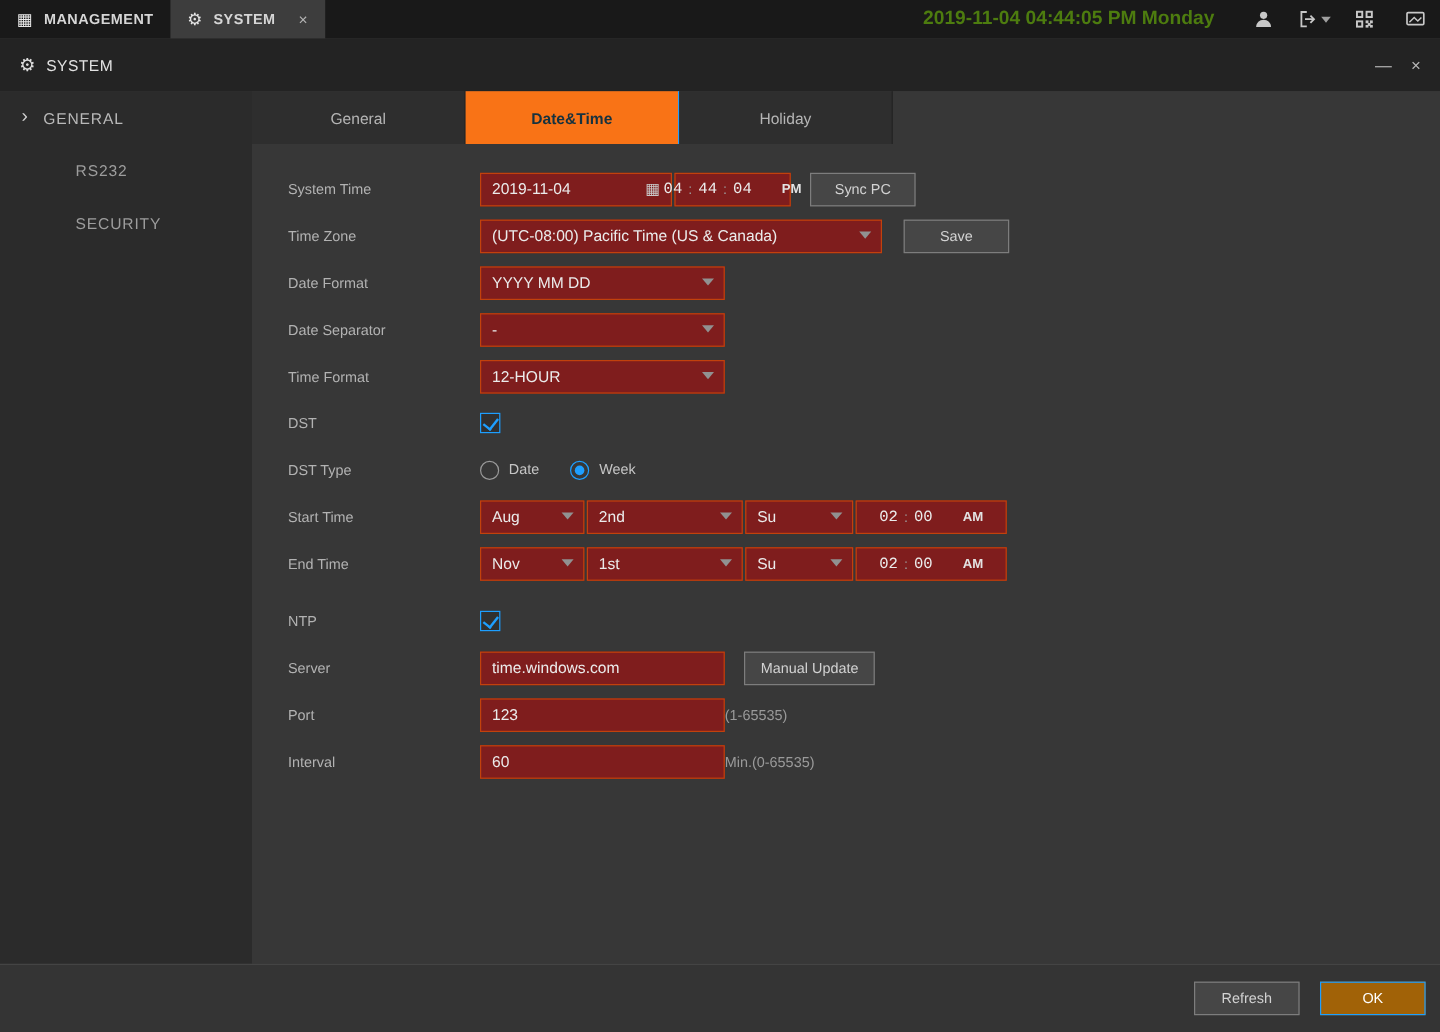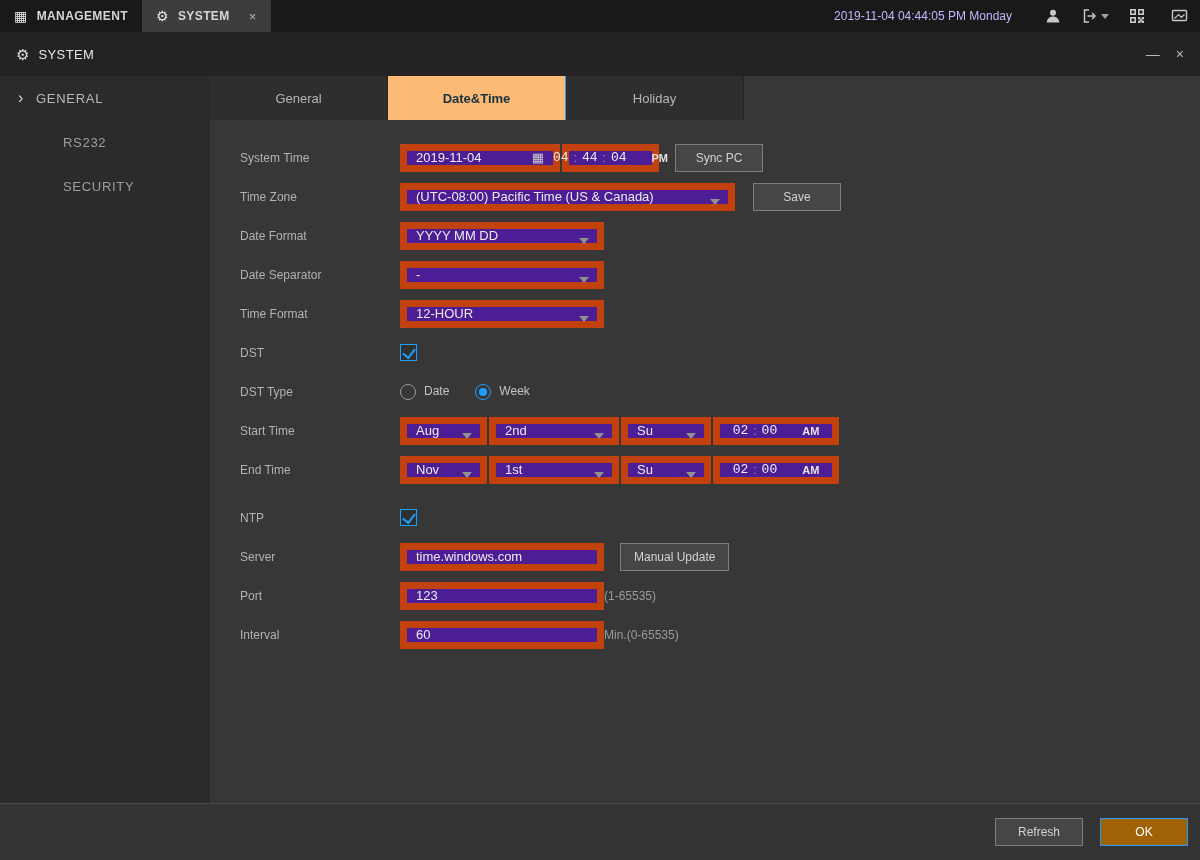--- a/index.html
+++ b/index.html
@@ -11,21 +11,21 @@
   }
 
   
   .topbar { height:32px; background:#191919; display:flex; align-items:stretch; }
   .tb-tab { display:flex; align-items:center; gap:9px; padding:0 14px; color:#d6d6d6;
             font-size:12px; font-weight:bold; letter-spacing:0.4px; cursor:default; }
   .tb-tab.active { background:#3d3d3d; }
   .tb-glyph { font-size:14px; color:#e6e6e6; font-weight:normal; line-height:1; }
   .tb-close { margin-left:10px; color:#b5b5b5; font-weight:normal; font-size:13px; }
   .tb-right { margin-left:auto; display:flex; align-items:center; }
-  .tb-datetime { color:#c4b5fd; font-size:12px; padding:0 20px; font-weight:normal; }
+  .tb-datetime { color:#4d7c0f; font-size:16px; padding:0 20px; font-weight:bold; }
   .tb-iconbtn { width:42px; height:32px; display:flex; align-items:center; justify-content:center; gap:3px; }
   .caret-down { width:0; height:0; border-left:4px solid transparent; border-right:4px solid transparent; border-top:5px solid #9f9f9f; }
 
   
   .titlebar { height:44px; background:#232323; display:flex; align-items:center; padding:0 16px; }
   .titlebar .tb-glyph { font-size:15px; margin-right:9px; color:#dedede; }
   .win-title { color:#e3e3e3; font-size:13px; letter-spacing:0.4px; }
   .win-controls { margin-left:auto; display:flex; align-items:center; gap:16px; color:#b8b8b8; font-size:14px; }
 
   
@@ -33,29 +33,29 @@
   .sidebar { width:210px; background:#2b2b2b; flex:none; }
   .side-item { height:44px; display:flex; align-items:center; color:#9d9d9d; font-size:13px; letter-spacing:0.7px; }
   .side-item.active { padding-left:18px; color:#b9b9b9; }
   .side-item:not(.active) { padding-left:63px; }
   .side-chevron { color:#d2d2d2; margin-right:12px; font-size:16px; }
 
   .main { flex:1; background:#373737; display:flex; flex-direction:column; }
   .tabs { display:flex; }
   .tab { width:178px; height:44px; display:flex; align-items:center; justify-content:center;
          background:#2e2e2e; border-right:1px solid #232323; color:#b5b5b5; font-size:13px; cursor:default; }
-  .tab.active { background:#fdba74; color:#16323f; font-weight:bold; border-right-color:#1e9fff; }
+  .tab.active { background:#f97316; color:#16323f; font-weight:bold; border-right-color:#1e9fff; }
 
   
   .form { padding:18px 0 0 30px; }
   .row { display:flex; align-items:center; height:39px; }
   .row.gap-before { margin-top:9px; }
   .lbl { width:160px; color:#b2b2b2; font-size:12px; flex:none; }
 
-  .field { height:28px; background:#4c1d95; border:7px solid #c2410c; color:#ebebeb;
+  .field { height:28px; background:#7f1d1d; border:1px solid #c2410c; color:#ebebeb;
            font-size:13px; display:flex; align-items:center; padding:0 9px;
            font-family:"Liberation Sans", sans-serif; }
   input.field { outline:none; }
   .dropdown { position:relative; padding-right:26px; cursor:default; }
   .dd-arrow { position:absolute; right:8px; top:9px; width:0; height:0;
               border-left:5px solid transparent; border-right:5px solid transparent; border-top:6px solid #919191; }
 
   .timebox { gap:5px; justify-content:center; }
   .timebox .sep { color:#9d9d9d; font-size:12px; }
   .timebox .seg { color:#ebebeb;font-family:Liberation Mono, monospace; }

